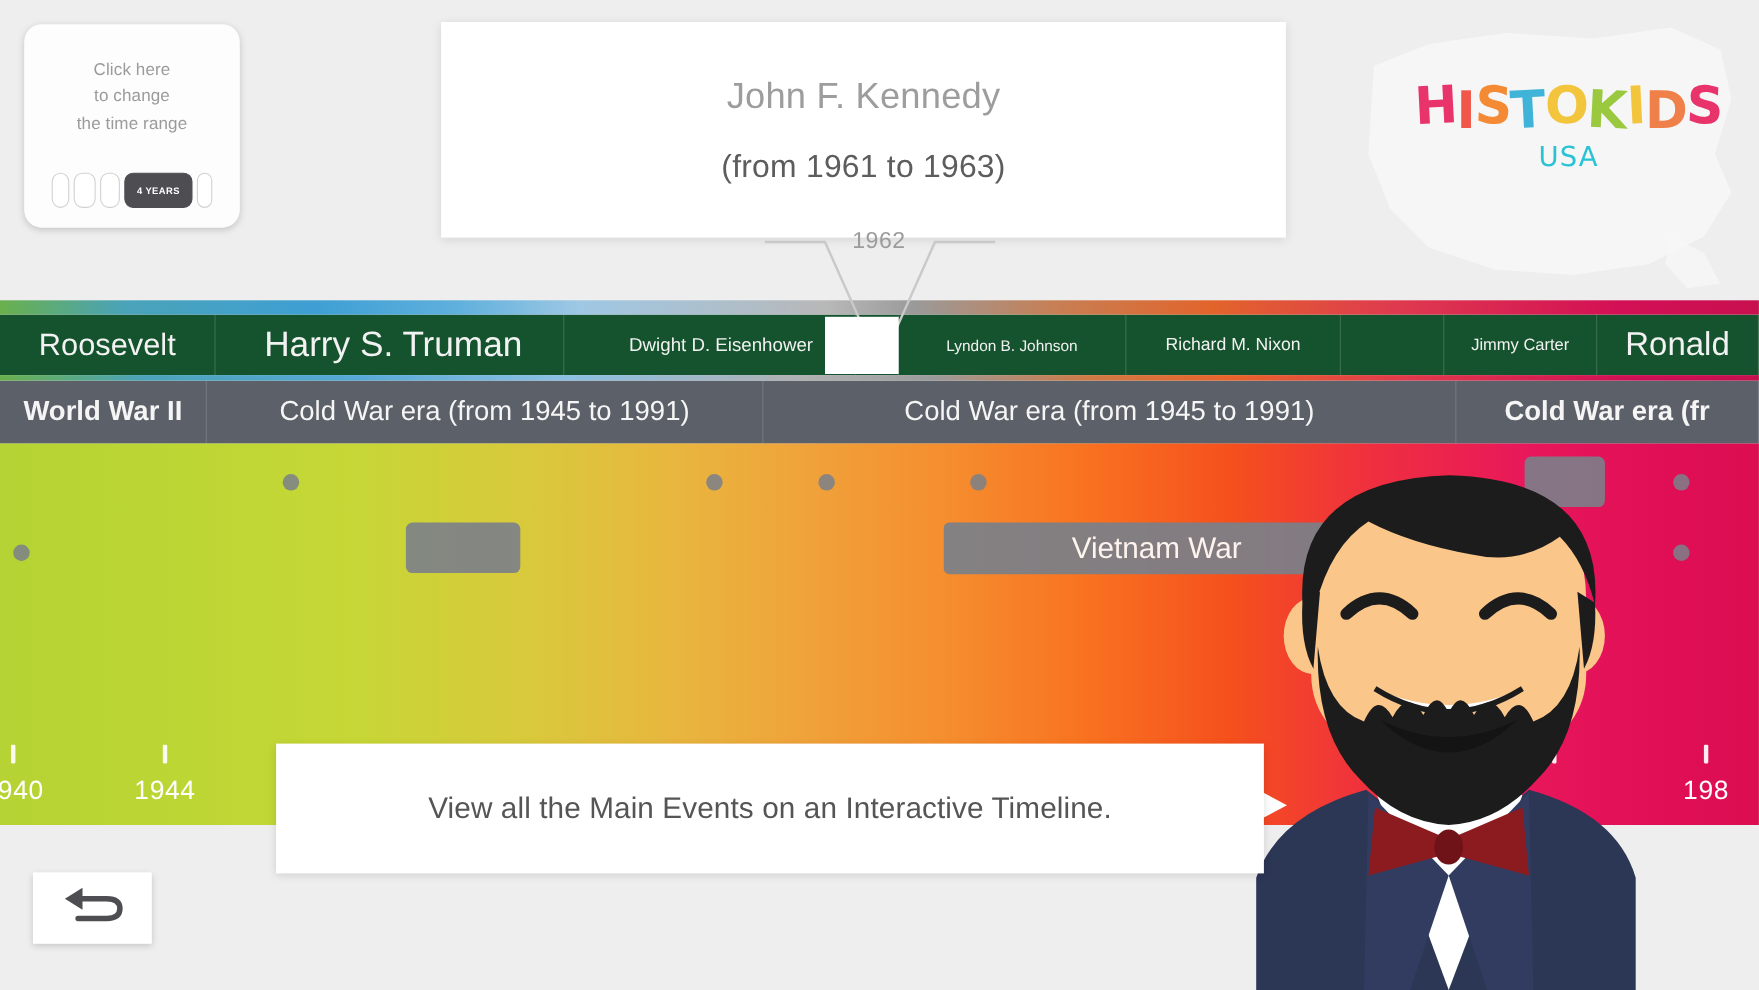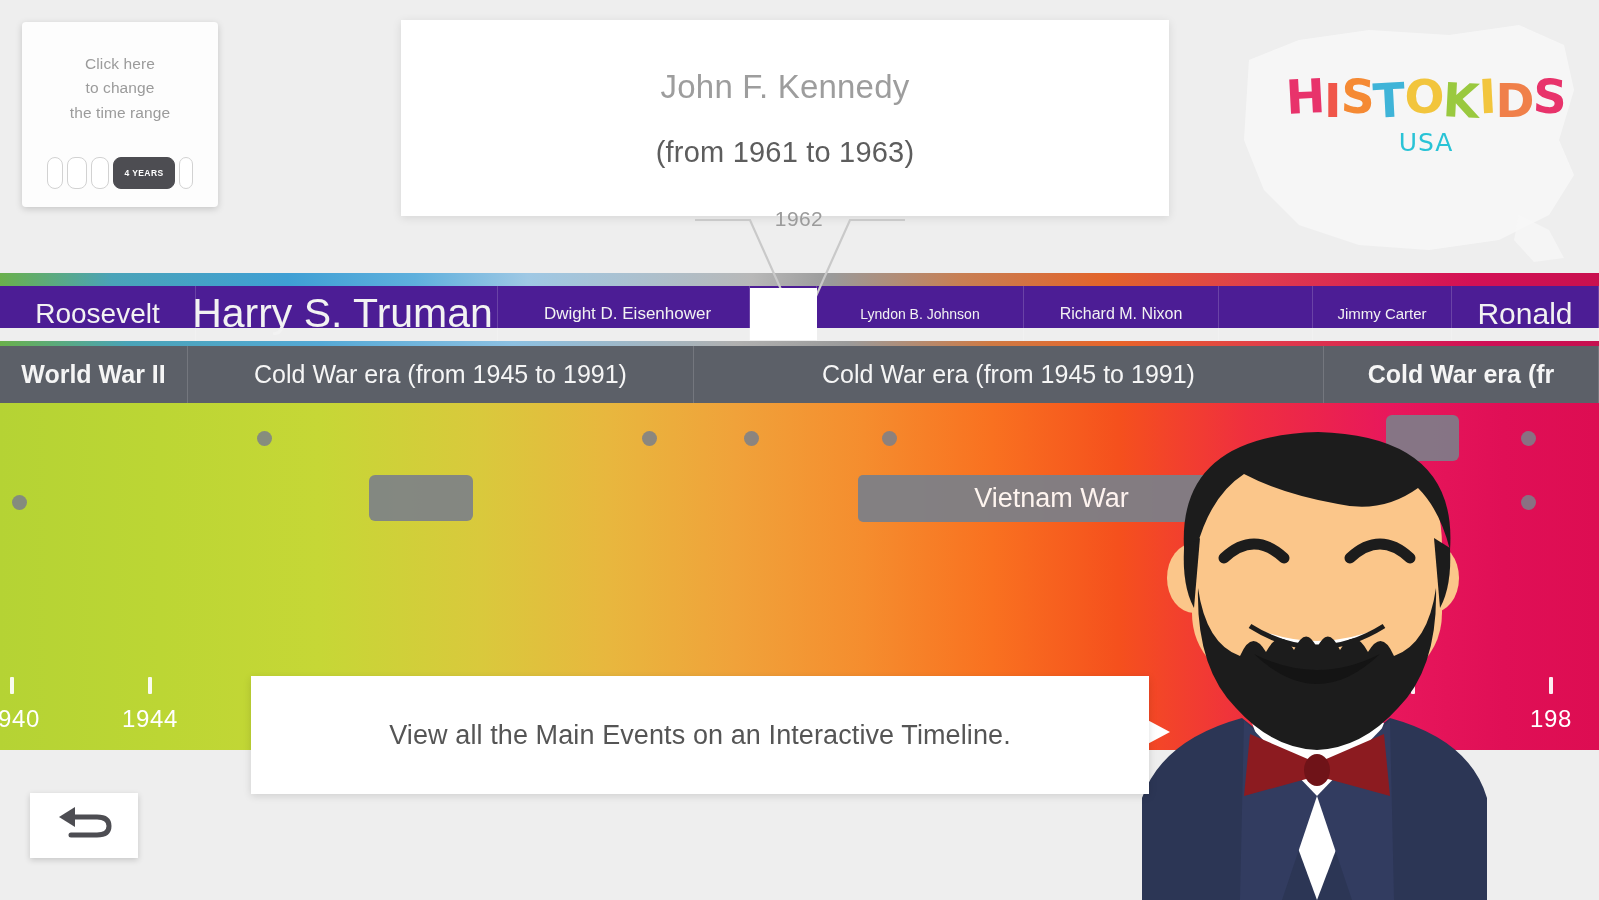--- a/index.html
+++ b/index.html
@@ -33,21 +33,21 @@
   }
 
   
   .range-card {
     position: absolute;
     left: 22px;
     top: 22px;
     width: 196px;
     height: 185px;
     background: #fdfdfd;
-    border-radius: 4px;
+    border-radius: 16px;
     box-shadow: 0 2px 7px rgba(0,0,0,.17);
     display: flex;
     flex-direction: column;
     align-items: center;
     justify-content: flex-start;
     padding-top: 30px;
     filter: blur(.55px);
   }
   .range-card-text {
     font-size: 15.5px;
@@ -190,22 +190,22 @@
       #c77f54 60%, #e2642b 69%, #df3b4e 79%, #d31055 92%, #c8104f 100%);
     z-index: 4;
   }
 
   
   .presidents-band {
     position: absolute;
     left: 0;
     top: 286px;
     width: 1599px;
-    height: 42px;
-    background: #4c1d95;
+    height: 55px;
+    background: #14532d;
     z-index: 3;
     text-align: right;
   }
   .pres-cell {
     position: absolute;
     top: 0;
     height: 55px;
     display: flex;
     align-items: center;
     justify-content: center;
@@ -419,22 +419,22 @@
 
   <div class="logo">
     <div class="logo-main"><span style="color: rgb(232, 51, 107); transform: rotate(-3deg) translateY(-2px);">H</span><span style="color: rgb(240, 86, 74); transform: rotate(0deg) translateY(2px);">I</span><span style="color: rgb(245, 138, 52); transform: rotate(3deg) translateY(-2px);">S</span><span style="color: rgb(63, 180, 216); transform: rotate(-3deg) translateY(2px);">T</span><span style="color: rgb(242, 197, 61); transform: rotate(0deg) translateY(-2px);">O</span><span style="color: rgb(154, 201, 63); transform: rotate(3deg) translateY(2px);">K</span><span style="color: rgb(242, 197, 61); transform: rotate(-3deg) translateY(-2px);">I</span><span style="color: rgb(240, 128, 74); transform: rotate(0deg) translateY(2px);">D</span><span style="color: rgb(232, 51, 107); transform: rotate(3deg) translateY(-2px);">S</span></div>
     <div class="logo-sub">USA</div>
   </div>
 
   <div class="rail-top"></div>
 
   <div class="presidents-band">
       <div class="pres-cell" style="left: 0px; width: 196px; font-size: 28px;">Roosevelt</div>
-      <div class="pres-cell" style="left: 188px; width: 310px; font-size: 41px;">Harry S. Truman</div>
-      <div class="pres-cell" style="left: 506px; width: 244px; font-size: 17px;">Dwight D. Eisenhower</div>
+      <div class="pres-cell" style="left: 203px; width: 310px; font-size: 32px;">Harry S. Truman</div>
+      <div class="pres-cell" style="left: 534px; width: 244px; font-size: 17px;">Dwight D. Eisenhower</div>
       <div class="pres-cell" style="left: 750px; width: 67px; font-size: 14px;"></div>
       <div class="pres-cell" style="left: 1024px; width: 195px; font-size: 16px;">Richard M. Nixon</div>
       <div class="pres-cell" style="left: 817px; width: 207px; font-size: 14px;">Lyndon B. Johnson</div>
       <div class="pres-cell" style="left: 1219px; width: 94px; font-size: 14px;"></div>
       <div class="pres-cell" style="left: 1313px; width: 139px; font-size: 15px;">Jimmy Carter</div>
       <div class="pres-cell" style="left: 1452px; width: 147px; font-size: 30px;">Ronald</div>
     </div>
 
   <div class="era-band"></div>
   <div class="era-row">

